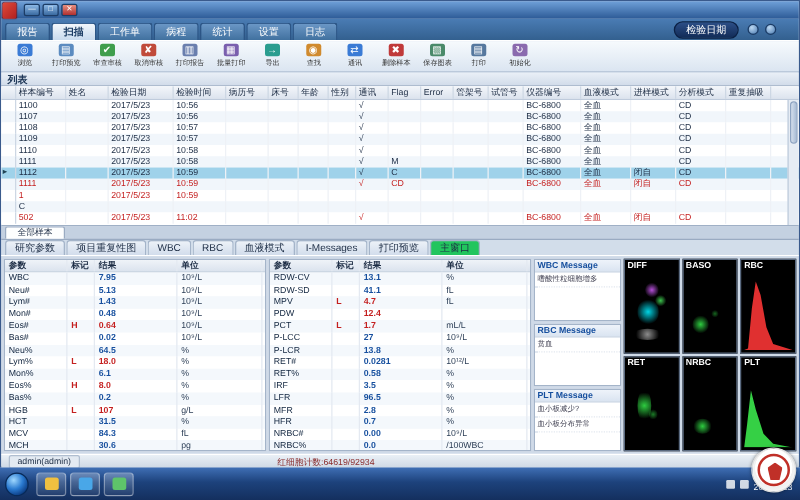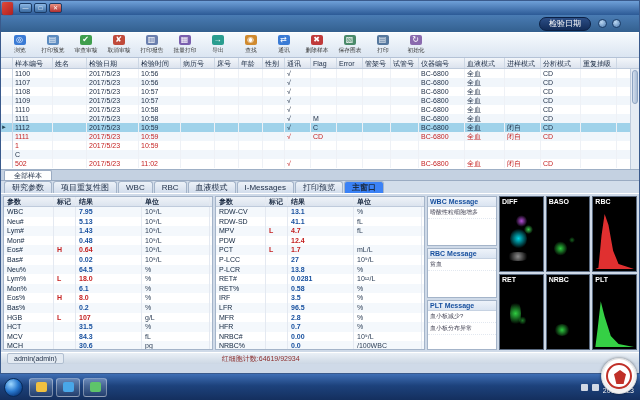--- a/index.html
+++ b/index.html
@@ -56,21 +56,21 @@
   .vscroll{position:absolute;right:0;top:11px;bottom:0;width:9px;background:#e6ecf4;border-left:1px solid #bfcbdc;}
   .thumb{margin:1px;height:34px;background:linear-gradient(90deg,#d4deec,#a9bdd6);border:1px solid #8ea4c2;border-radius:3px;}
 
   .alltabs{height:11px;background:#c4d1e1;display:flex;align-items:flex-end;padding-left:3px;border-bottom:1px solid #9aabc2;}
   .alltab{background:#fdfefe;border:1px solid #9aabc2;border-bottom:none;font-size:7px;padding:0 9px;
     line-height:9px;border-radius:2px 2px 0 0;color:#1c2c44;}
 
   .sectabs{height:13px;background:#d2ddea;display:flex;align-items:flex-end;padding-left:3px;gap:1px;border-bottom:1px solid #fff;}
   .sectab{font-size:8px;padding:0 7px;background:linear-gradient(#edf2f8,#d2ddec);border:1px solid #a4b4c9;
     border-bottom:none;border-radius:3px 3px 0 0;color:#1c2c44;height:12px;line-height:11px;white-space:nowrap;}
-  .sectab.active{background:#3b82f6;font-weight:bold;}
+  .sectab.active{background:#22c55e;font-weight:normal;}
 
   .main{height:158px;background:#cfdae8;display:flex;padding:2px;gap:2px;}
   .ptable{width:210px;background:#fff;border:1px solid #a4b4c9;overflow:hidden;flex:none;}
   .phead{display:flex;background:linear-gradient(#eff3f8,#dbe3ee);border-bottom:1px solid #bfcbdc;height:10px;
     line-height:10px;font-weight:bold;font-size:7px;color:#1c2c44;}
   .pc{padding-left:3px;border-right:1px solid #e4e9f1;overflow:hidden;white-space:nowrap;flex:none;font-size:7px;}
   .prow{display:flex;height:9.6px;line-height:9.5px;}
   .prow:nth-child(even){background:#f4f8fc;}
   .pname{color:#10243e;}
   .pflag{color:#c41f1f;font-weight:bold;}
@@ -125,20 +125,29 @@
 
   <div class="titlebar">
     <span class="wctrl">
       <span class="wbtn">—</span>
       <span class="wbtn">□</span>
       <span class="wbtn close">✕</span>
     </span>
   </div>
 
   <div class="menubar">
+    <div class="mtabs">
+        <div class="mtab">报告</div>
+        <div class="mtab active">扫描</div>
+        <div class="mtab">工作单</div>
+        <div class="mtab">病程</div>
+        <div class="mtab">统计</div>
+        <div class="mtab">设置</div>
+        <div class="mtab">日志</div>
+      </div>
     <div class="advise">检验日期</div>
     <div class="mext a"></div>
     <div class="mext b"></div>
   </div>
 
   <div class="toolbar">
       <div class="tbtn">
         <div class="ticon" style="background: rgb(58, 123, 213);">◎</div>
         <div class="tlabel">浏览</div>
       </div>
@@ -185,20 +194,23 @@
       <div class="tbtn">
         <div class="ticon" style="background: rgb(86, 120, 158);">▤</div>
         <div class="tlabel">打印</div>
       </div>
       <div class="tbtn">
         <div class="ticon" style="background: rgb(138, 106, 174);">↻</div>
         <div class="tlabel">初始化</div>
       </div>
     </div>
 
+  <div class="listbar">
+    <span>列表</span>
+  </div>
 
   <div class="tablewrap">
     <div class="thead">
         <div class="marker"></div>
         <div class="th" style="width: 40px;">样本编号</div>
         <div class="th" style="width: 34px;">姓名</div>
         <div class="th" style="width: 52px;">检验日期</div>
         <div class="th" style="width: 42px;">检验时间</div>
         <div class="th" style="width: 34px;">病历号</div>
         <div class="th" style="width: 24px;">床号</div>

